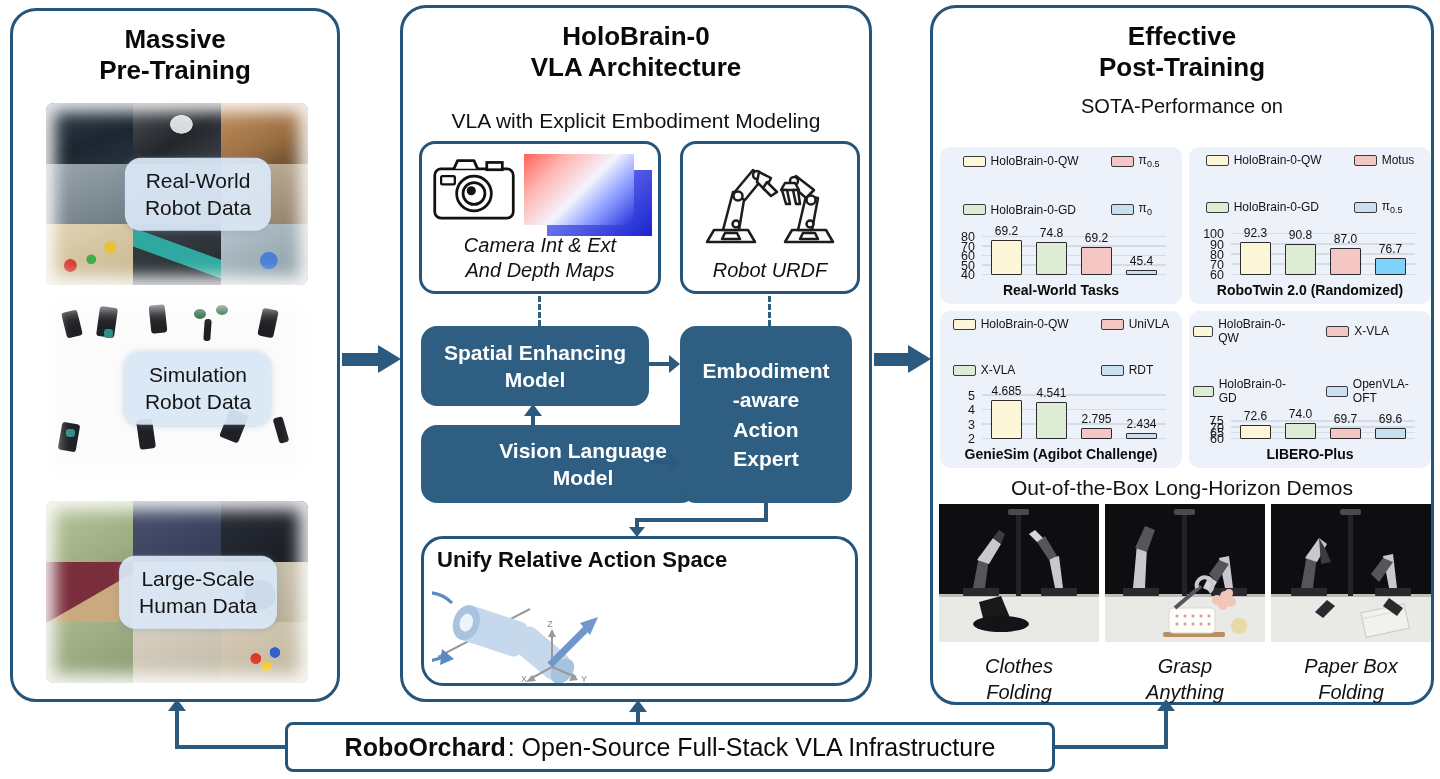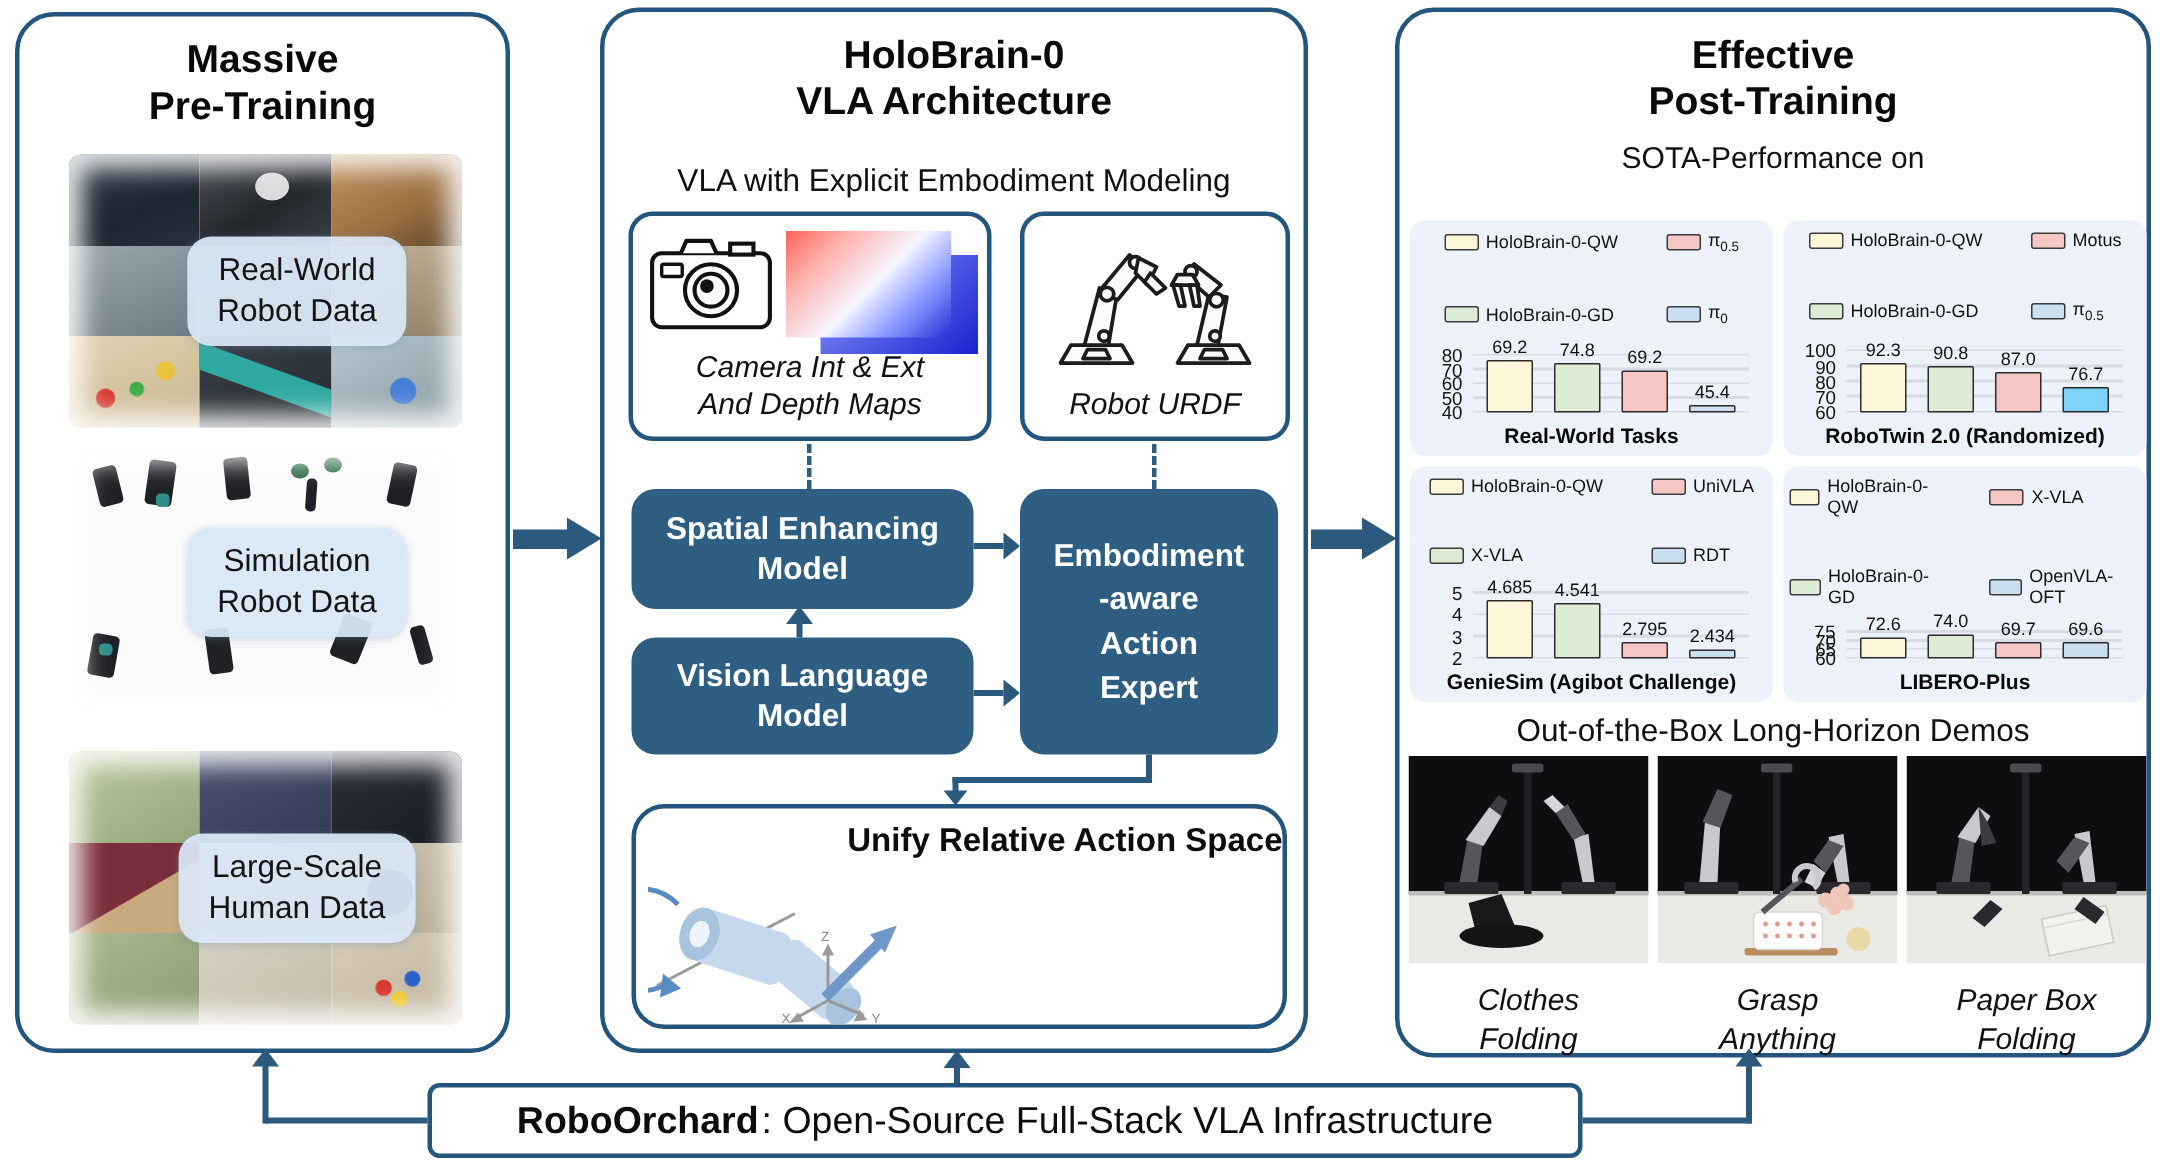--- a/index.html
+++ b/index.html
@@ -72,21 +72,21 @@
   .tri-right{position:absolute;width:0;height:0;border-top:9px solid transparent;
              border-bottom:9px solid transparent;border-left:11px solid #2b5a7e;}
   .tri-up{position:absolute;width:0;height:0;border-left:9px solid transparent;
           border-right:9px solid transparent;border-bottom:12px solid #2b5a7e;}
   .tri-down{position:absolute;width:0;height:0;border-left:8px solid transparent;
             border-right:8px solid transparent;border-top:10px solid #2b5a7e;}
   .big-tri-right{position:absolute;width:0;height:0;border-top:14.5px solid transparent;
             border-bottom:14.5px solid transparent;border-left:23px solid #2b5a7e;}
   #unify-box{position:absolute;left:18px;top:528px;width:437px;height:150px;border:3px solid #24567d;
              border-radius:22px;background:#fff;box-sizing:border-box;}
-  #unify-title{position:absolute;left:0;right:0;top:8px;text-align:right;font-weight:bold;font-size:22px;}
+  #unify-title{position:absolute;left:0;right:0;top:8px;text-align:left;font-weight:bold;font-size:22px;padding-left:13px;}
   #unify-desc{position:absolute;right:8px;top:44px;width:258px;font-style:italic;font-size:20px;
               line-height:1.35;text-align:center;color:#111;}
 
   
   .chart-card{position:absolute;width:242px;height:157px;background:#edf1f9;border-radius:10px;
               display:flex;flex-direction:column;padding:6px 4px 0;box-sizing:border-box;}
   .legend{display:grid;grid-template-rows:auto auto;grid-auto-flow:column;justify-content:center;
           column-gap:13px;row-gap:2px;gap:32px;}
   .lg-item{display:flex;align-items:center;gap:5px;font-size:12px;color:#111;}
   .lg-item sub{font-size:9px;}
@@ -238,21 +238,21 @@
       </div>
     </div>
 
     <div class="dash" style="left:135px;top:288px;height:30px;"></div>
     <div class="dash" style="left:365px;top:288px;height:30px;"></div>
 
     <div class="dark-box" style="left:18px;top:318px;width:228px;height:80px;">
       <span>Spatial Enhancing</span>
       <span>Model</span>
     </div>
-    <div class="dark-box" style="left:18px;top:417px;width:228px;height:78px;">
+    <div class="dark-box" style="left:18px;top:417px;width:228px;height:78px;padding-left:48px;">
       <span>Vision Language</span>
       <span>Model</span>
     </div>
     <div class="dark-box" style="left:277px;top:318px;width:172px;height:177px;line-height:1.4;">
       <span>Embodiment</span>
       <span>-aware</span>
       <span>Action</span>
       <span>Expert</span>
     </div>
 

